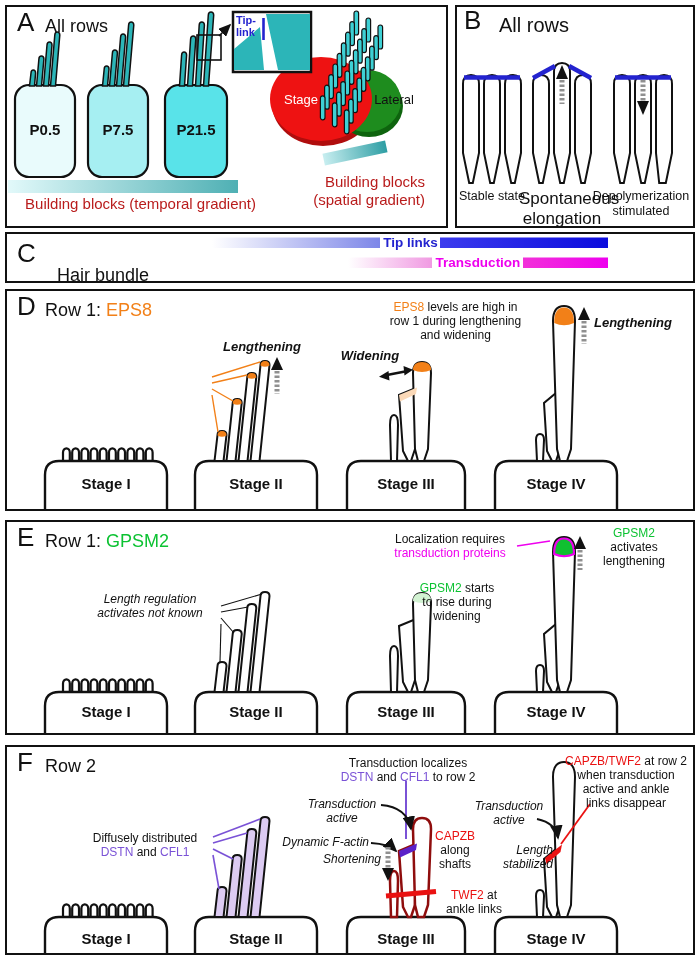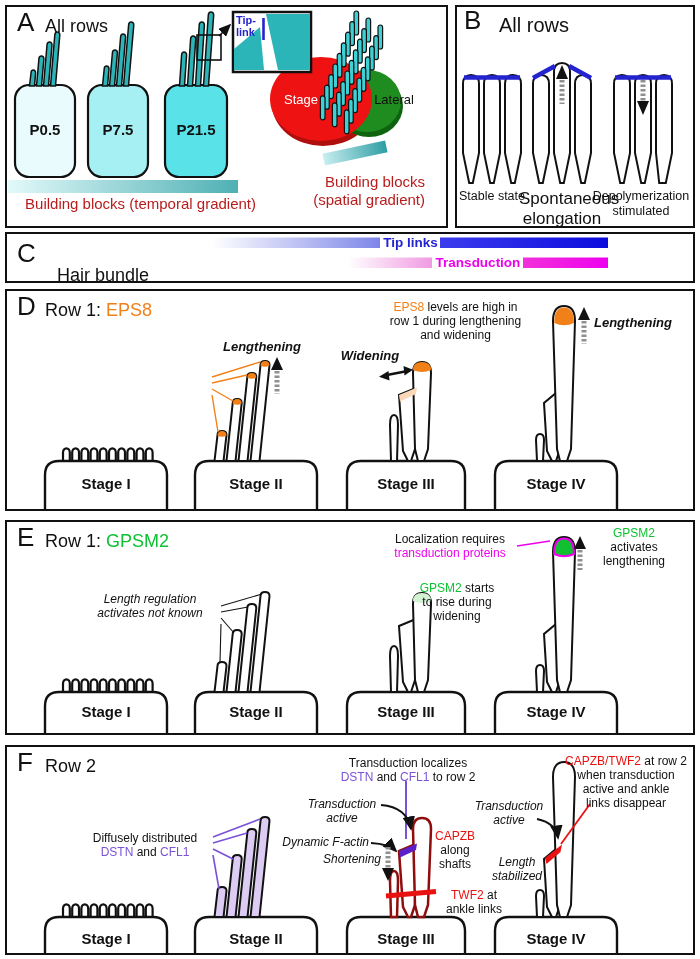--- a/index.html
+++ b/index.html
@@ -398,21 +398,21 @@
 along
 shafts</span></div>
     <div class="t ctr" style="left:424px;top:141px;width:86px;"><span class="cRed">TWF2</span><span> at
 ankle links</span></div>
     <div class="t ctr" style="left:552px;top:7px;width:134px;"><span class="cRed">CAPZB/TWF2</span><span> at row 2
 when transduction
 active and ankle
 links disappear</span></div>
     <div class="t it ctr" style="left:466px;top:52px;width:72px;">Transduction
 active</div>
-    <div class="t it ctr" style="left:474px;top:108px;width:72px;">Length
+    <div class="t it ctr" style="left:474px;top:96px;width:72px;text-align:right;">Length
 stabilized</div>
     <div class="t bd ctr" style="left:38px;top:183px;width:122px;font-size:15px;">Stage I</div>
     <div class="t bd ctr" style="left:188px;top:183px;width:122px;font-size:15px;">Stage II</div>
     <div class="t bd ctr" style="left:340px;top:183px;width:118px;font-size:15px;">Stage III</div>
     <div class="t bd ctr" style="left:488px;top:183px;width:122px;font-size:15px;">Stage IV</div>
   </div>
 
 </div>
 
 </body></html>

